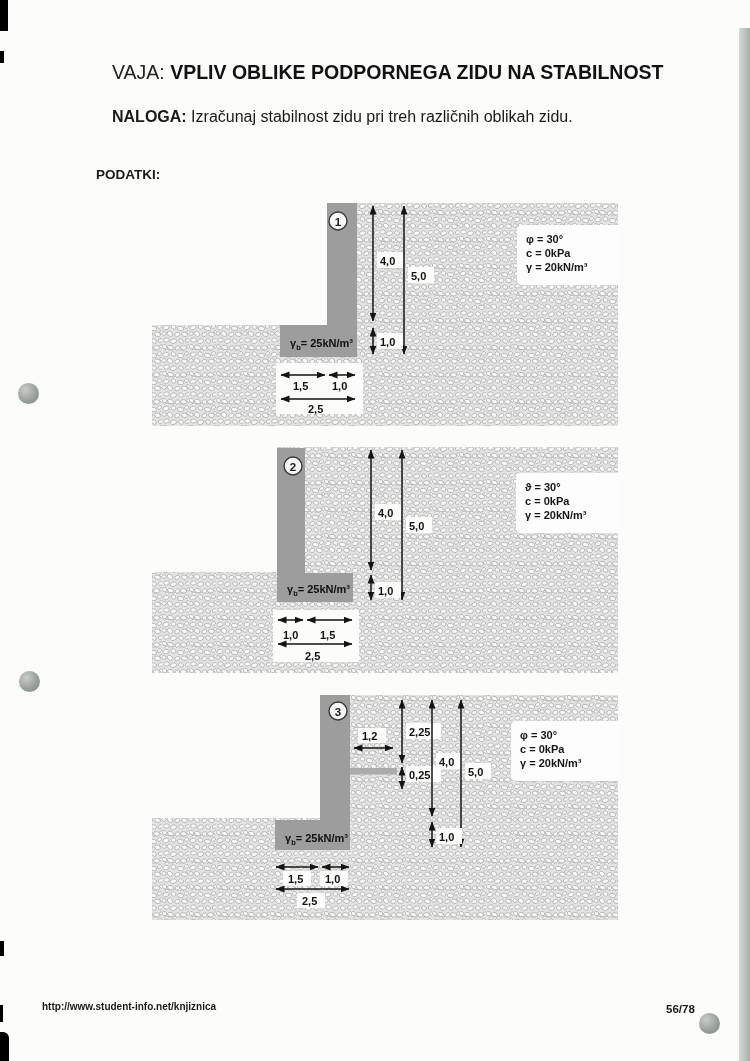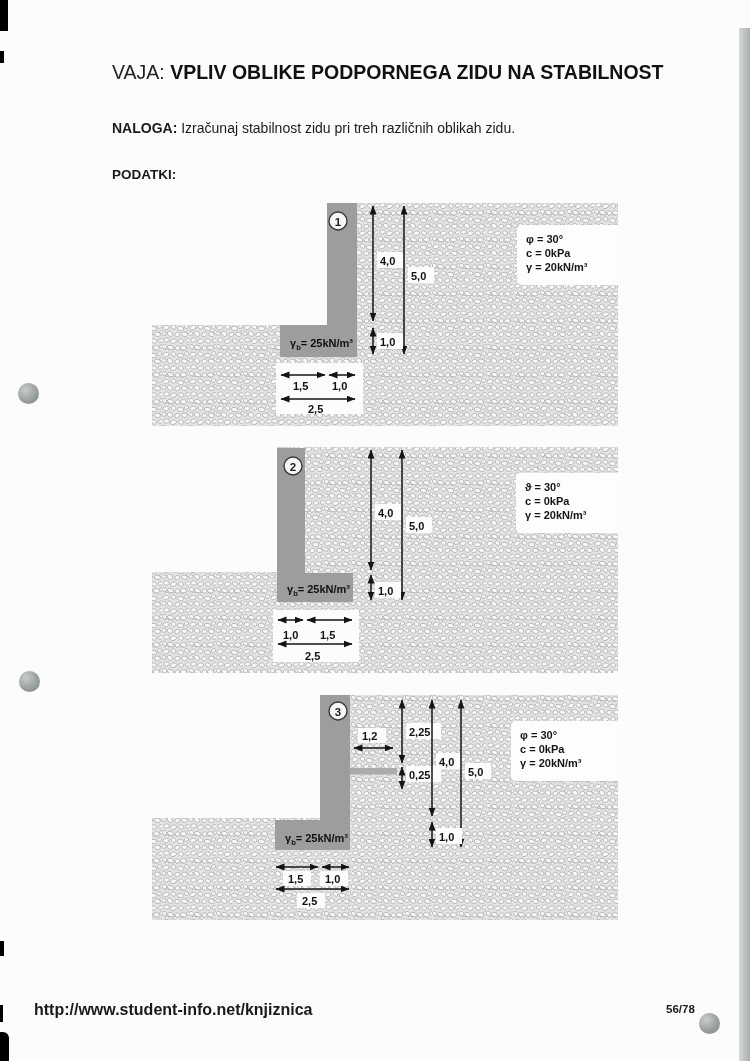--- a/index.html
+++ b/index.html
@@ -6,24 +6,24 @@
   .page{
     position:relative;width:750px;height:1061px;margin:0 auto;
     background:#fcfcfb;overflow:hidden;
     font-family:"Liberation Sans","DejaVu Sans",sans-serif;
     color:#1a1a1a;
   }
   .abs{position:absolute;}
   .title-line{left:112px;top:61px;font-size:19.5px;letter-spacing:0;white-space:nowrap;}
   .title-line .prefix{font-weight:400;color:#222;}
   .title-line .main{font-weight:700;color:#111;}
-  .task-line{left:112px;top:120px;font-size:14px;white-space:nowrap;}
+  .task-line{left:112px;top:108px;font-size:16px;white-space:nowrap;}
   .task-line .lbl{font-weight:700;}
-  .data-line{left:112px;top:167px;font-size:13.5px;font-weight:700;}
-  .footer-url{left:34px;top:1001px;font-size:16px;font-weight:700;}
+  .data-line{left:96px;top:167px;font-size:13.5px;font-weight:700;}
+  .footer-url{left:42px;top:1001px;font-size:10px;font-weight:700;}
   .footer-page{left:666px;top:1003px;font-size:11.5px;font-weight:700;}
   .binder-hole{
     width:21px;height:21px;border-radius:50%;
     background:radial-gradient(circle at 35% 32%,#c9cdc9 0%,#9aa09b 55%,#7d837e 100%);
   }
   .edge-strip{
     right:0;top:28px;width:11px;height:1033px;
     background:linear-gradient(to right,#d6dad6,#a8aea9);
   }
   .mark{background:#000;}

